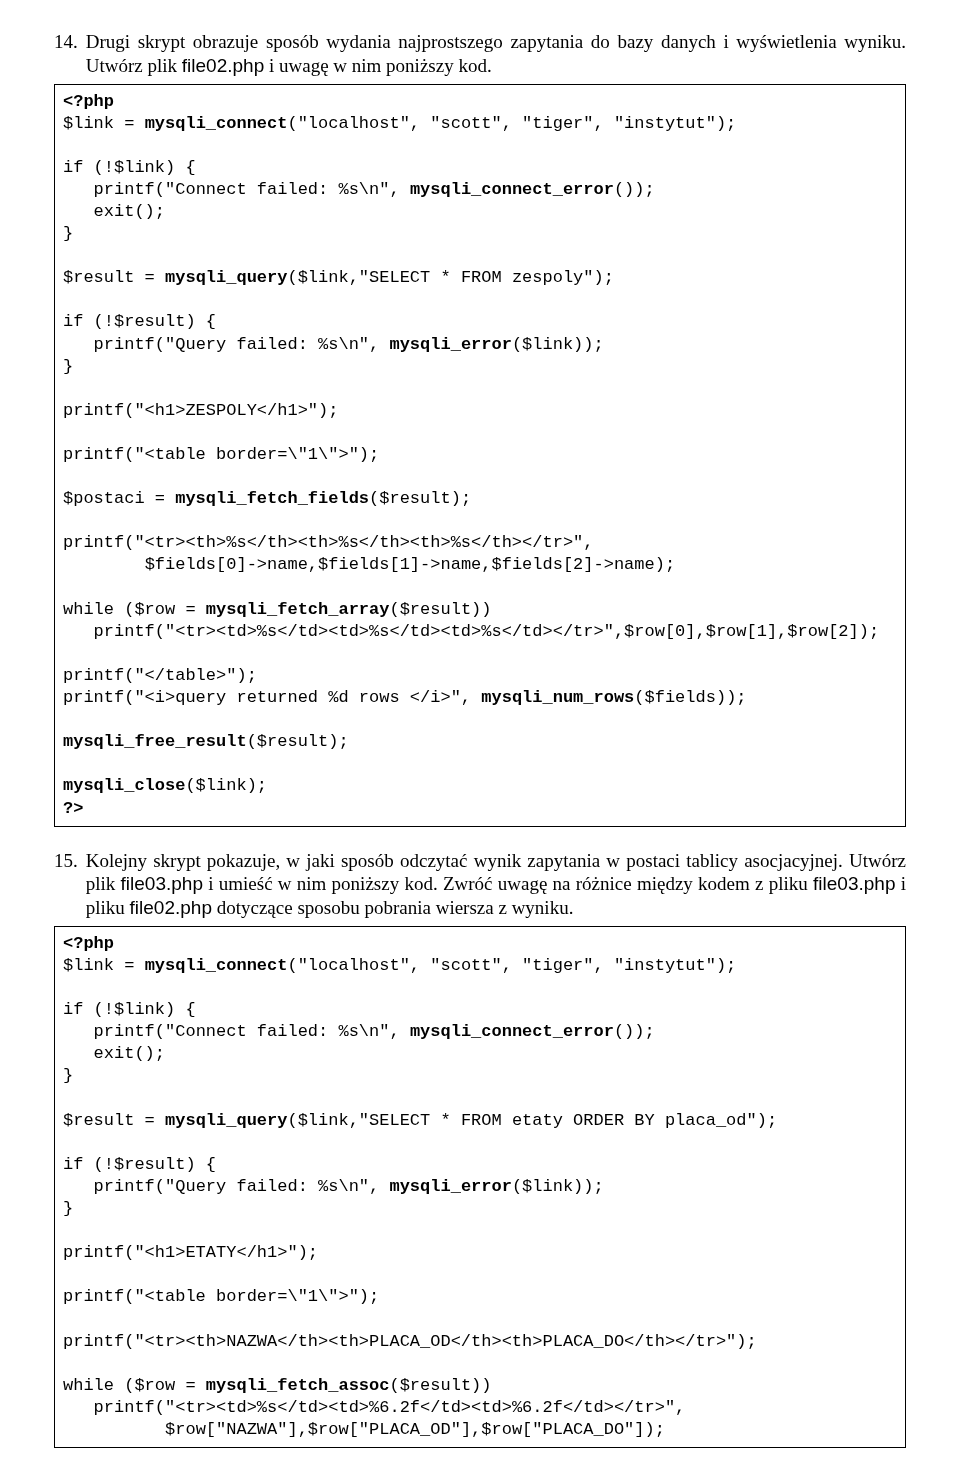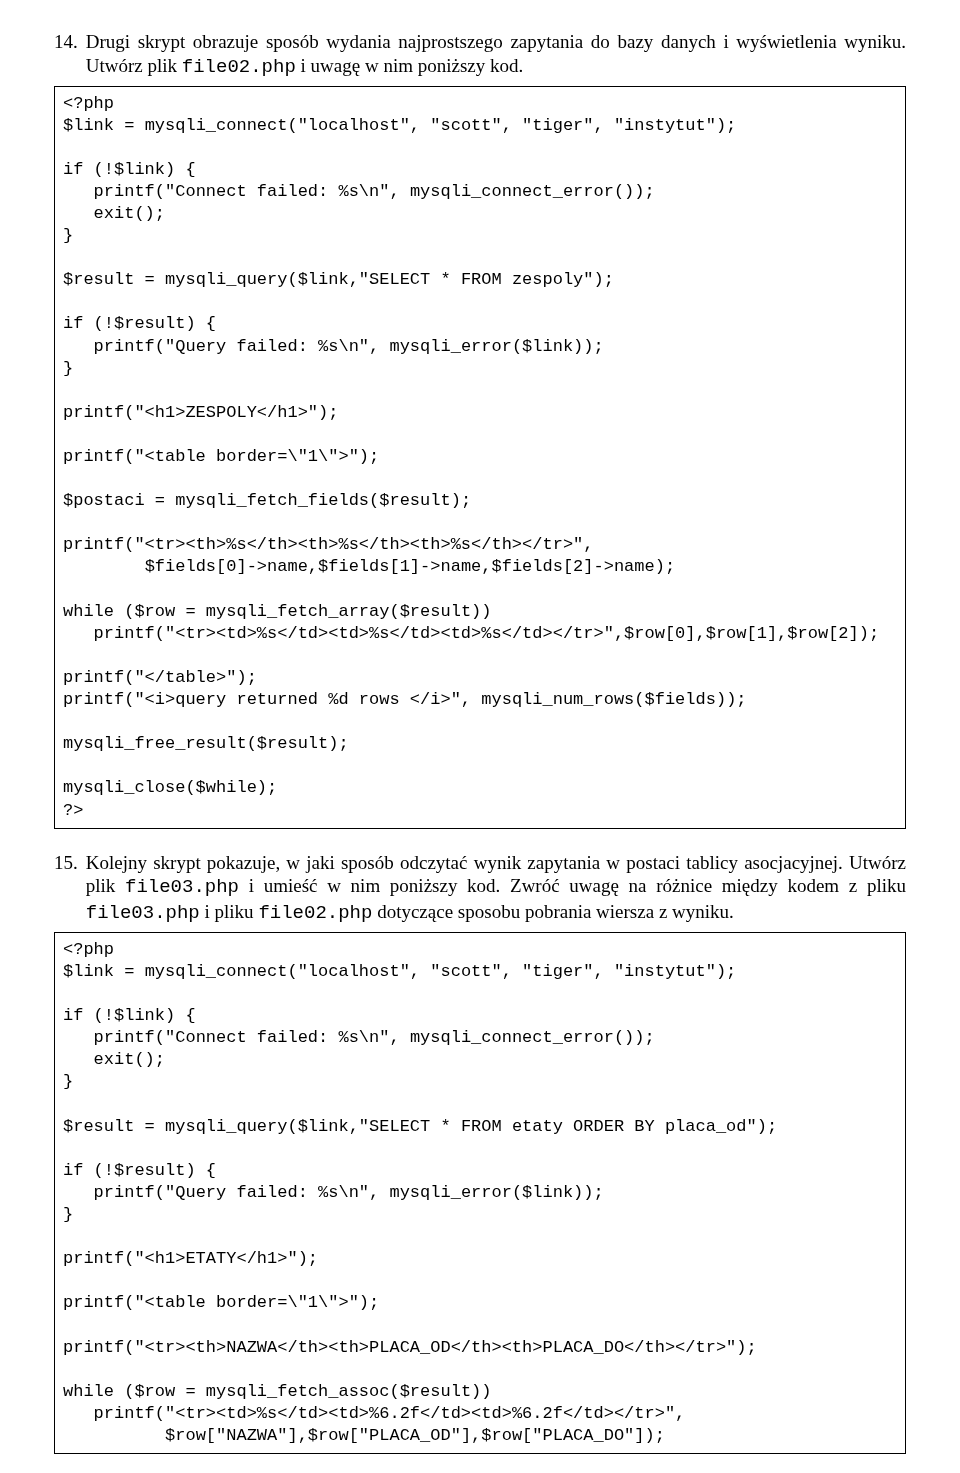--- a/index.html
+++ b/index.html
@@ -3,23 +3,23 @@
 <meta charset="utf-8">
 <style>
   html,body{margin:0;padding:0;background:#fff;color:#000;}
   body{width:960px;font-family:"Times New Roman",Times,serif;font-size:19px;line-height:1.25;}
   .page{padding:30px 54px 40px 54px;}
   ol.main{list-style:none;margin:0;padding:0;}
   ol.main>li{margin:0 0 18px 0;}
   .num{display:table-cell;vertical-align:top;padding-right:8px;white-space:nowrap;margin-left:8px;}
   .txt{display:table-cell;vertical-align:top;text-align:justify;}
   .row{display:table;width:100%;}
-  .mono{font-family:Liberation Mono, monospace;}
+  .mono{font-family:Liberation Sans, sans-serif;}
   .codebox{border:1px solid #000;padding:6px 8px;font-family:"Courier New",Courier,monospace;font-size:17px;line-height:1.3;white-space:pre-wrap;word-wrap:break-word;margin:6px 0 22px 0;}
-  .bold{font-weight:normal;}
+  .bold{font-weight:bold;}
 </style>
 </head>
 <body>
 
 <div class="page">
   <ol class="main" id="list">
       <li>
         <div class="row">
           <div class="num">14.</div>
           <div class="txt"><span>Drugi skrypt obrazuje sposób wydania najprostszego zapytania do bazy danych i wyświetlenia wyniku. Utwórz plik </span><span class="mono">file02.php</span><span> i uwagę w nim poniższy kod.</span></div>
@@ -48,21 +48,21 @@
 <span>        $fields[0]-&gt;name,$fields[1]-&gt;name,$fields[2]-&gt;name);</span>
 <span></span>
 <span>while ($row = </span><span class="bold">mysqli_fetch_array</span><span>($result))</span>
 <span>   printf("&lt;tr&gt;&lt;td&gt;%s&lt;/td&gt;&lt;td&gt;%s&lt;/td&gt;&lt;td&gt;%s&lt;/td&gt;&lt;/tr&gt;",$row[0],$row[1],$row[2]);</span>
 <span></span>
 <span>printf("&lt;/table&gt;");</span>
 <span>printf("&lt;i&gt;query returned %d rows &lt;/i&gt;", </span><span class="bold">mysqli_num_rows</span><span>($fields));</span>
 <span></span>
 <span class="bold">mysqli_free_result</span><span>($result);</span>
 <span></span>
-<span class="bold">mysqli_close</span><span>($while);</span>
+<span class="bold">mysqli_close</span><span>($link);</span>
 <span class="bold">?&gt;</span></div>
       </li>
       <li>
         <div class="row">
           <div class="num">15.</div>
           <div class="txt"><span>Kolejny skrypt pokazuje, w jaki sposób odczytać wynik zapytania w postaci tablicy asocjacyjnej. Utwórz plik </span><span class="mono">file03.php</span><span> i umieść w nim poniższy kod. Zwróć uwagę na różnice między kodem z pliku </span><span class="mono">file03.php</span><span> i pliku </span><span class="mono">file02.php</span><span> dotyczące sposobu pobrania wiersza z wyniku.</span></div>
         </div>
         <div class="codebox"><span class="bold">&lt;?php</span>
 <span>$link = </span><span class="bold">mysqli_connect</span><span>("localhost", "scott", "tiger", "instytut");</span>
 <span></span>

